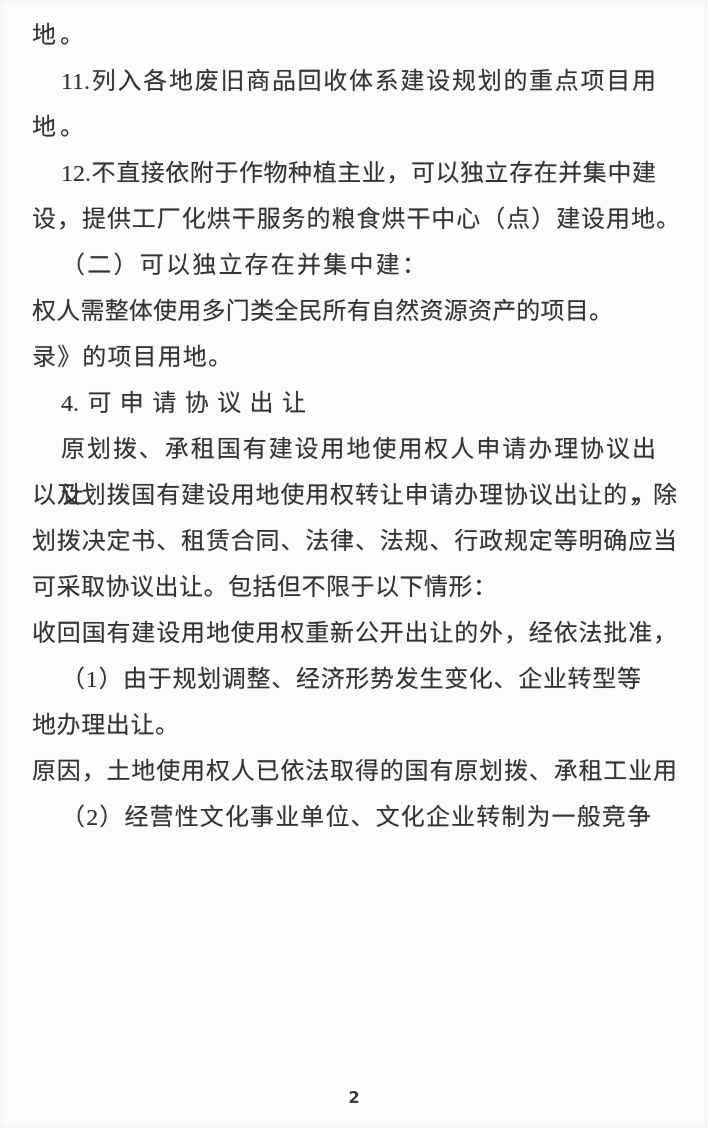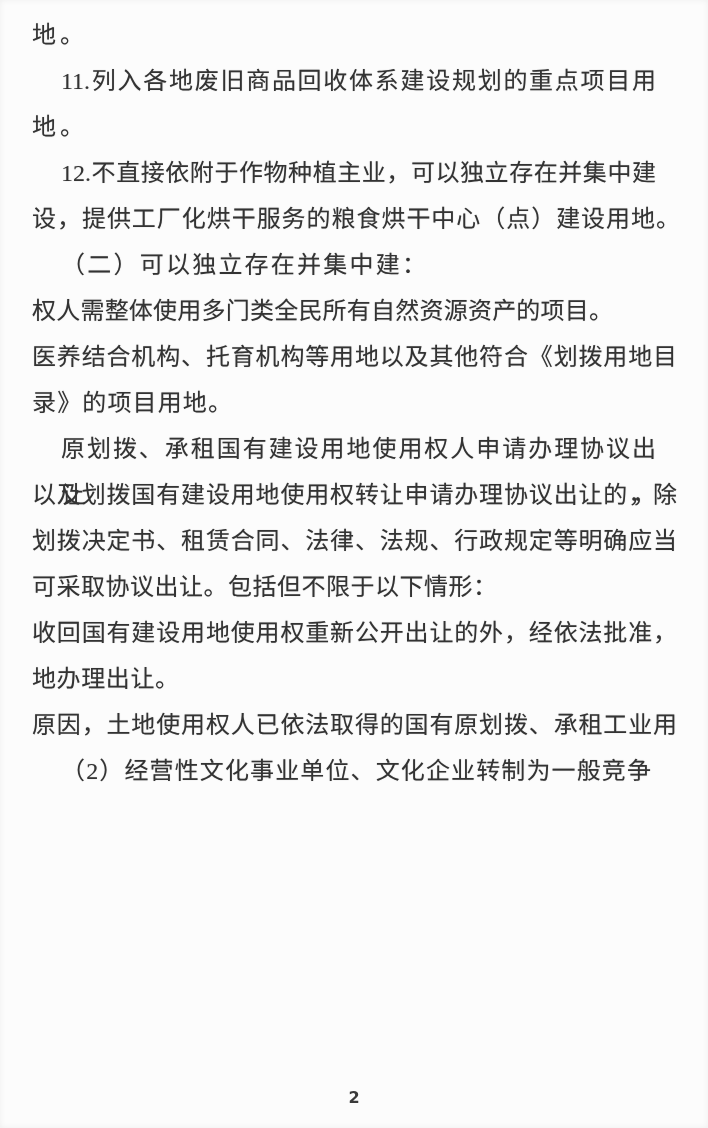--- a/index.html
+++ b/index.html
@@ -41,25 +41,26 @@
 
 <div class="page">
   <div class="textbody">
     <div class="line" style="width:52px">地。</div>
     <div class="line ind" style="width:595px">11.列入各地废旧商品回收体系建设规划的重点项目用</div>
     <div class="line" style="width:52px">地。</div>
     <div class="line ind" style="width:595px">12.不直接依附于作物种植主业，可以独立存在并集中建</div>
     <div class="line" style="width:648px">设，提供工厂化烘干服务的粮食烘干中心（点）建设用地。</div>
     <div class="line ind" style="width:365px">（二）可以独立存在并集中建：</div>
     <div class="line" style="width:581px">权人需整体使用多门类全民所有自然资源资产的项目。</div>
-    <div class="line" style="width:645px">医养结合机构、托育机构等用地以及其他符合《划拨用地目</div>
     <div class="line" style="width:200px">录》的项目用地。</div>
+    <div class="line ind" style="width:245px">4.可申请协议出让</div>
     <div class="line ind" style="width:595px">原划拨、承租国有建设用地使用权人申请办理协议出让，</div>
     <div class="line" style="width:645px">以及划拨国有建设用地使用权转让申请办理协议出让的，除</div>
     <div class="line" style="width:645px">划拨决定书、租赁合同、法律、法规、行政规定等明确应当</div>
     <div class="line" style="width:465px">可采取协议出让。包括但不限于以下情形：</div>
     <div class="line" style="width:645px">收回国有建设用地使用权重新公开出让的外，经依法批准，</div>
+    <div class="line ind" style="width:580px">（1）由于规划调整、经济形势发生变化、企业转型等</div>
     <div class="line" style="width:147px">地办理出让。</div>
     <div class="line" style="width:645px">原因，土地使用权人已依法取得的国有原划拨、承租工业用</div>
     <div class="line ind" style="width:590px">（2）经营性文化事业单位、文化企业转制为一般竞争</div>
   </div>
   <div class="pagenum">2</div>
 </div>
 
 </body></html>

